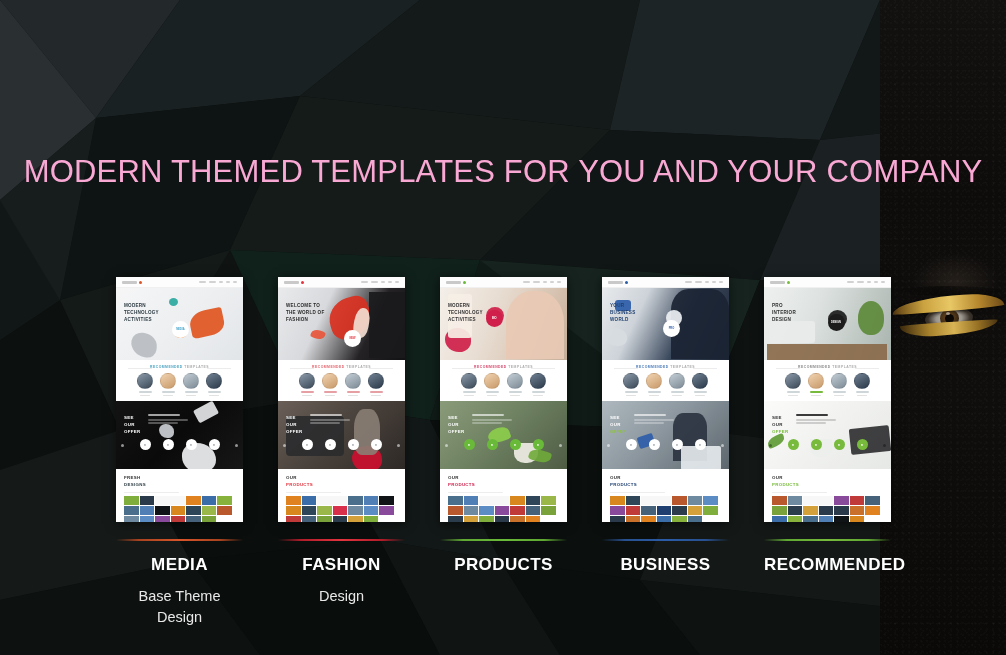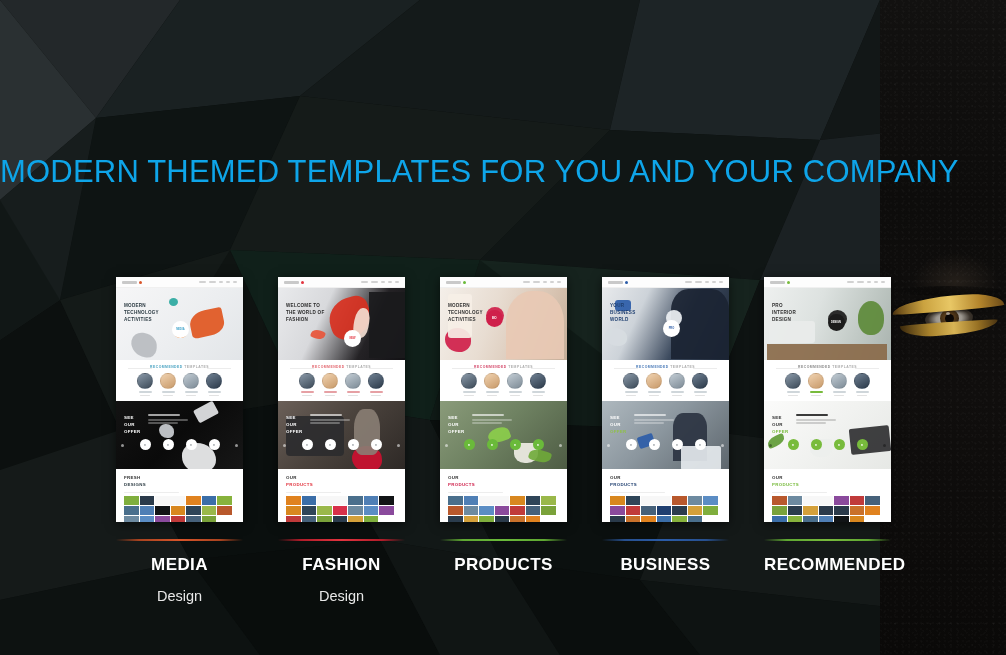--- a/index.html
+++ b/index.html
@@ -72,23 +72,23 @@
 
   
   .headline{
     position:absolute; left:0; right:0; top:52px; text-align:center;
     font-size:62px; line-height:1; font-weight:300; letter-spacing:.5px;
     white-space:nowrap;
   }
   .headline .w1{ color:#f2f2ee; }
   .headline .w2{ color:#f6ebd2; }
   .subhead{
-    position:absolute; left:0; right:0; top:156px; 
+    position:absolute; left:0; right:0; top:156px; text-align:center;
     font-size:31px; line-height:1; font-weight:300; letter-spacing:.2px;
-    color:#0ea5e9; white-space:nowrap;
+    color:#f9a8d4; white-space:nowrap;
   }
 
   
   .cards{
     position:absolute; left:116px; top:277px; width:782px; height:366px;
     display:flex; gap:35px;
   }
   .card-col{ width:127px; }
   .shot{
     width:127px; height:245px; background:#fff; overflow:hidden; position:relative;
@@ -349,20 +349,21 @@
               <span style="background: rgb(138, 74, 156);"></span>
               <span style="background: rgb(192, 58, 58);"></span>
               <span style="background: rgb(70, 97, 122);"></span>
               <span style="background: rgb(122, 162, 58);"></span>
             </div>
           </div>
         </div>
         <div class="rule" style="background: linear-gradient(90deg, rgba(0, 0, 0, 0) 0%, rgb(168, 67, 31) 18%, rgb(217, 85, 42) 50%, rgb(168, 67, 31) 82%, rgba(0, 0, 0, 0) 100%);"></div>
         <div class="cname">MEDIA</div>
         <div class="csub">
+          <div>Base Theme</div>
           <div>Design</div>
         </div>
       </div>
       <div class="card-col">
         <div class="shot">
           <div class="s-nav">
             <div class="s-logo"></div>
             <div class="s-dot" style="background: rgb(226, 52, 63);"></div>
             <div class="s-menu">
               <i></i>

